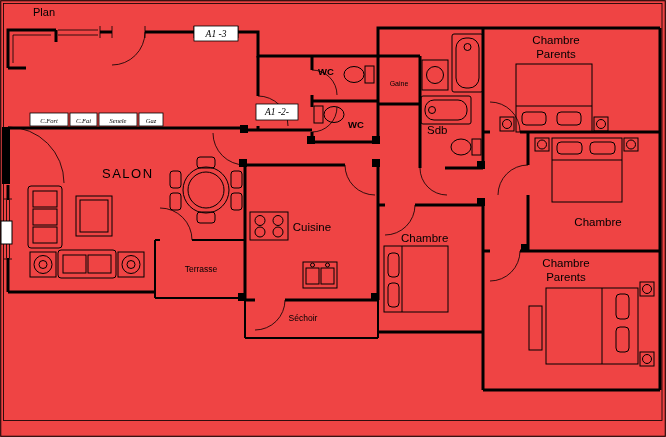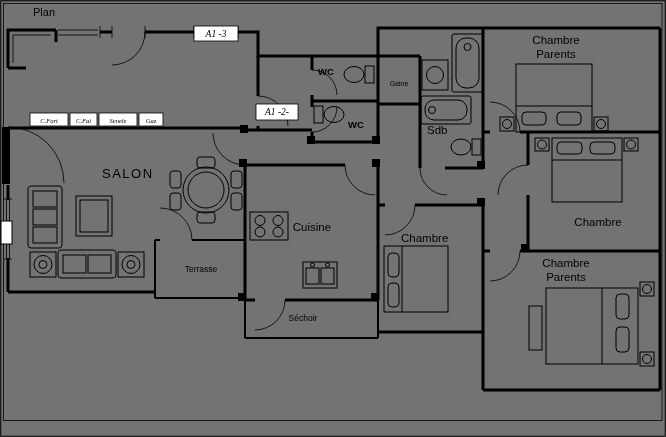--- a/index.html
+++ b/index.html
@@ -1,16 +1,16 @@
 <!DOCTYPE html>
 <html><head>
 <meta charset="utf-8">
 <style>
   html,body{margin:0;padding:0;background:#ffffff}
-  .sheet{position:relative;width:666px;height:437px;background:#737373;overflow:hidden;
+  .sheet{position:relative;width:666px;height:437px;background:#ef4444;overflow:hidden;
          font-family:"Liberation Sans",sans-serif}
   svg{position:absolute;left:0;top:0}
   .wall{fill:none;stroke:#000;stroke-width:3;stroke-linecap:butt}
   .wall2{fill:none;stroke:#000;stroke-width:2}
   .thin{fill:none;stroke:#000;stroke-width:1}
   .hair{fill:none;stroke:#000;stroke-width:0.8}
   .furn{fill:#fff;stroke:#000;stroke-width:1}
   .furn-nf{fill:none;stroke:#000;stroke-width:1}
   .blk{fill:#000;stroke:none}
   text{fill:#000;font-family:"Liberation Sans",sans-serif}

